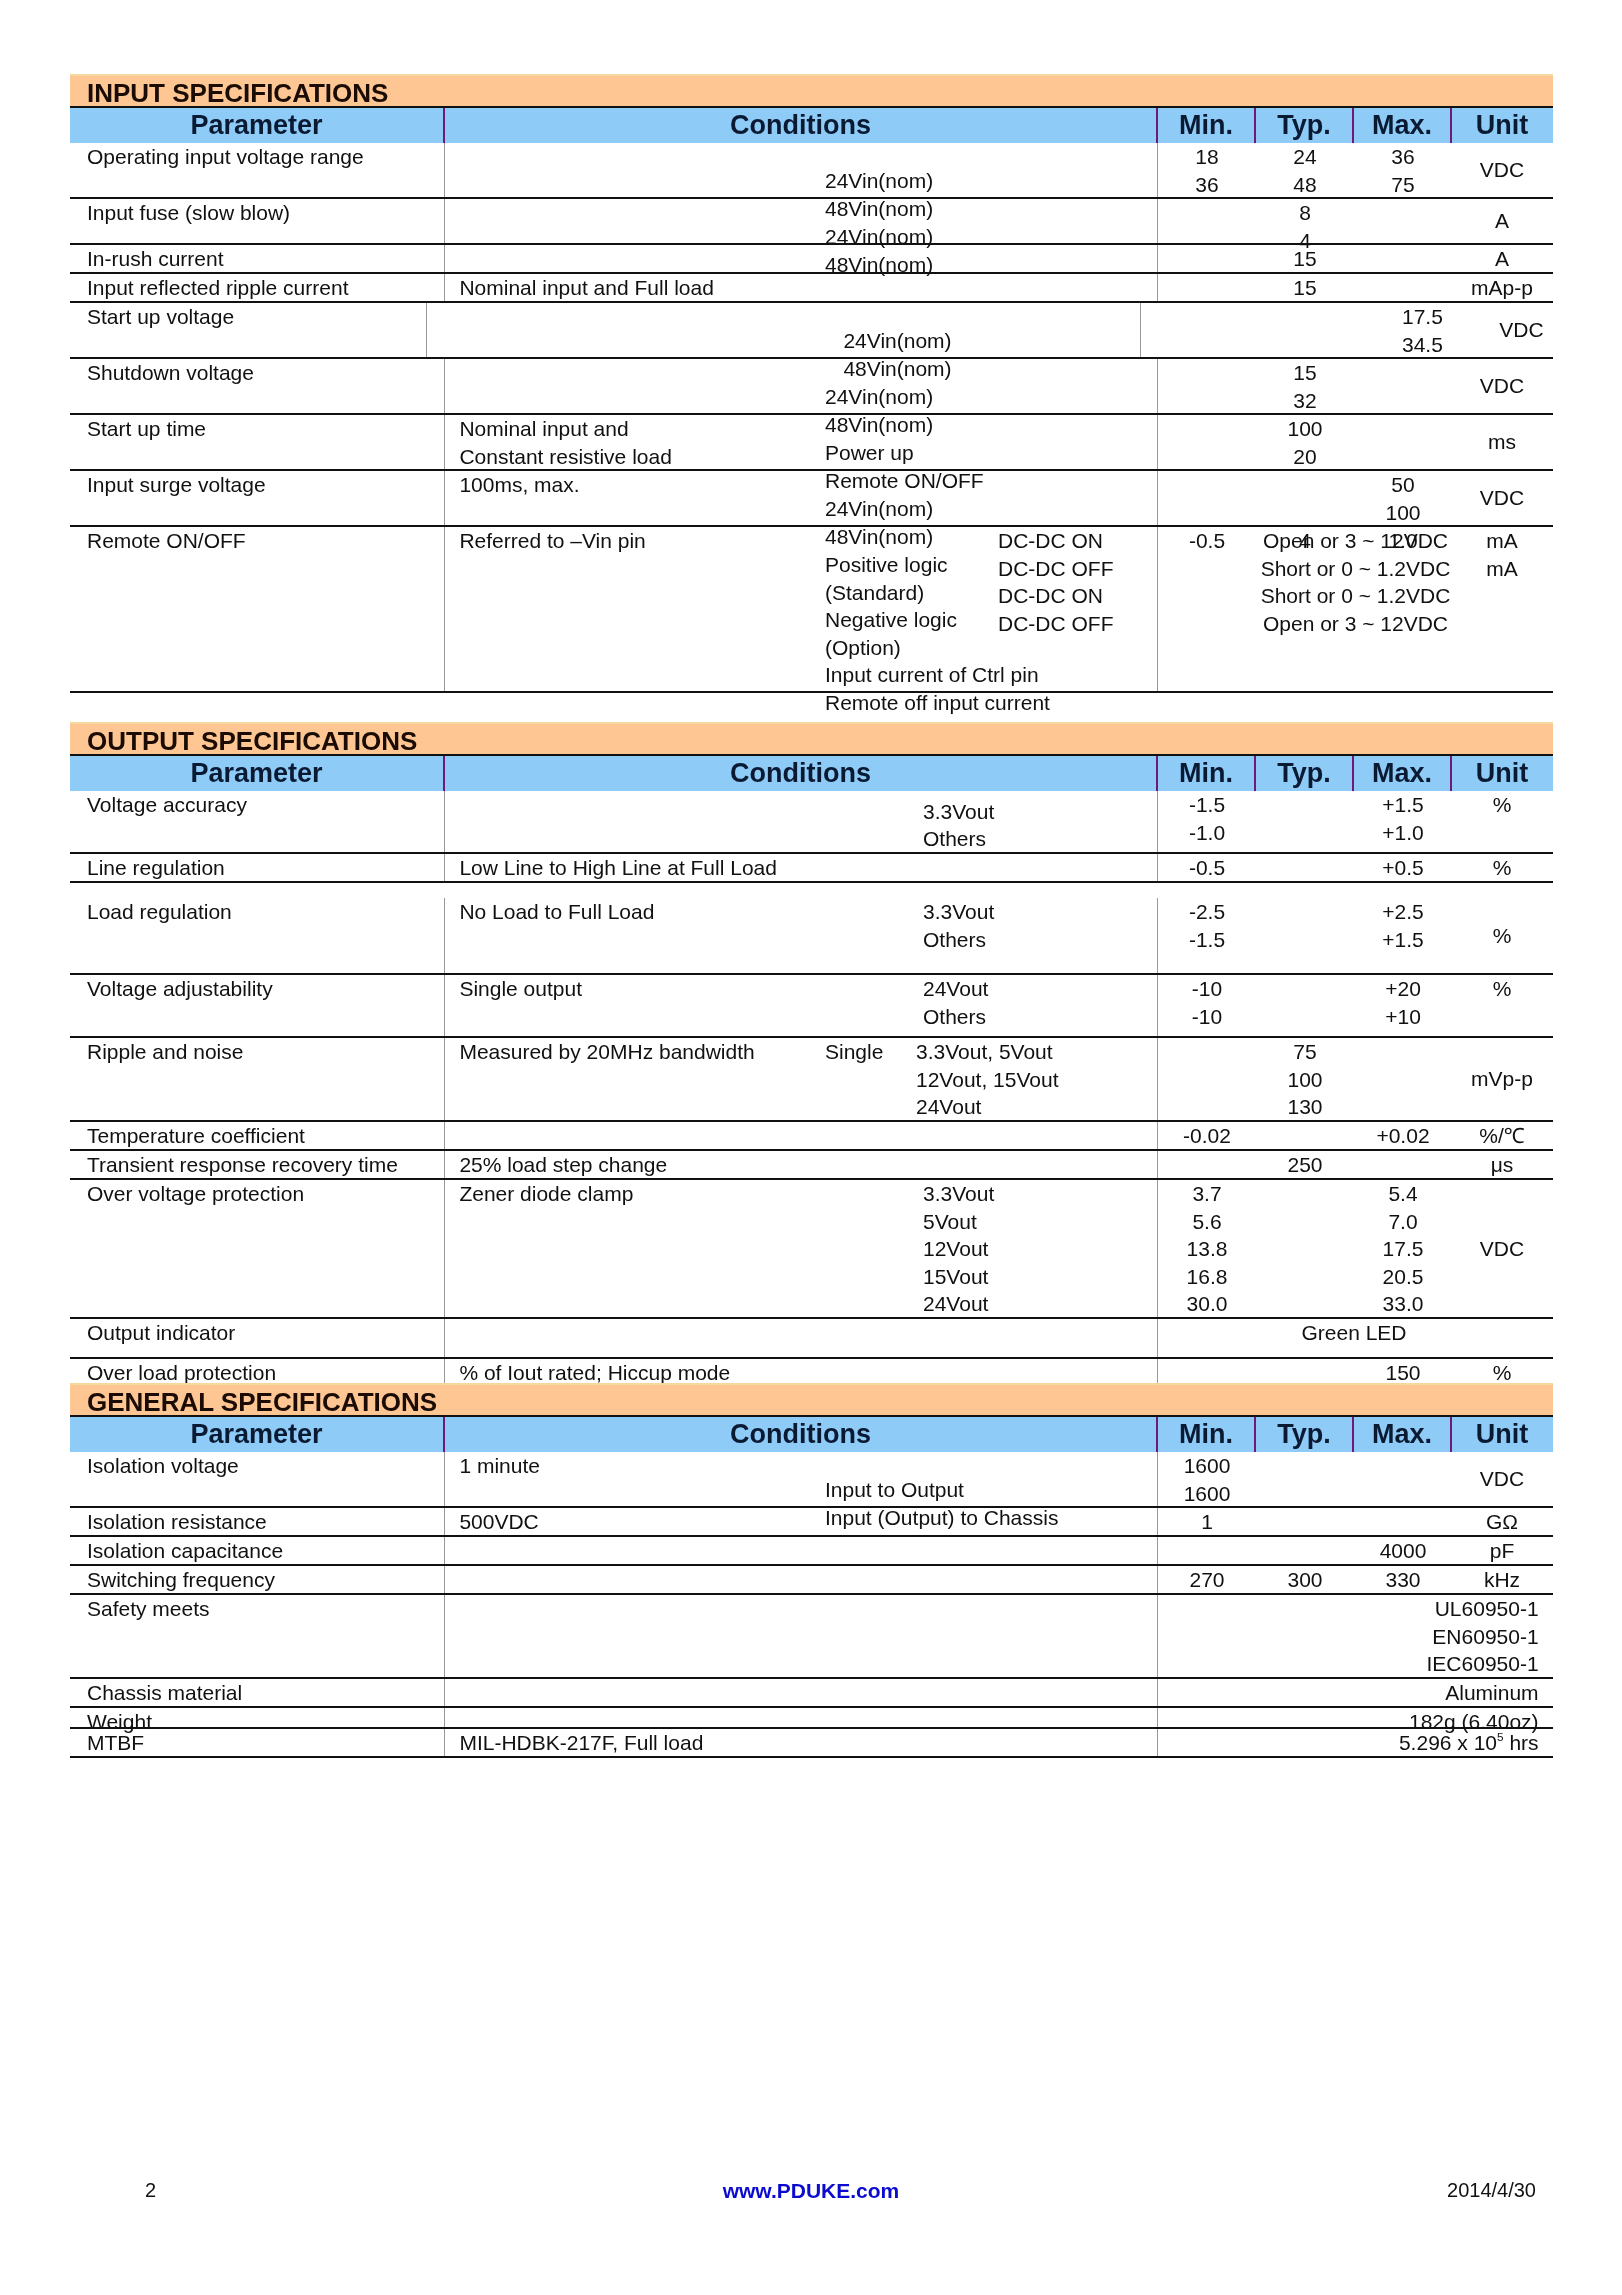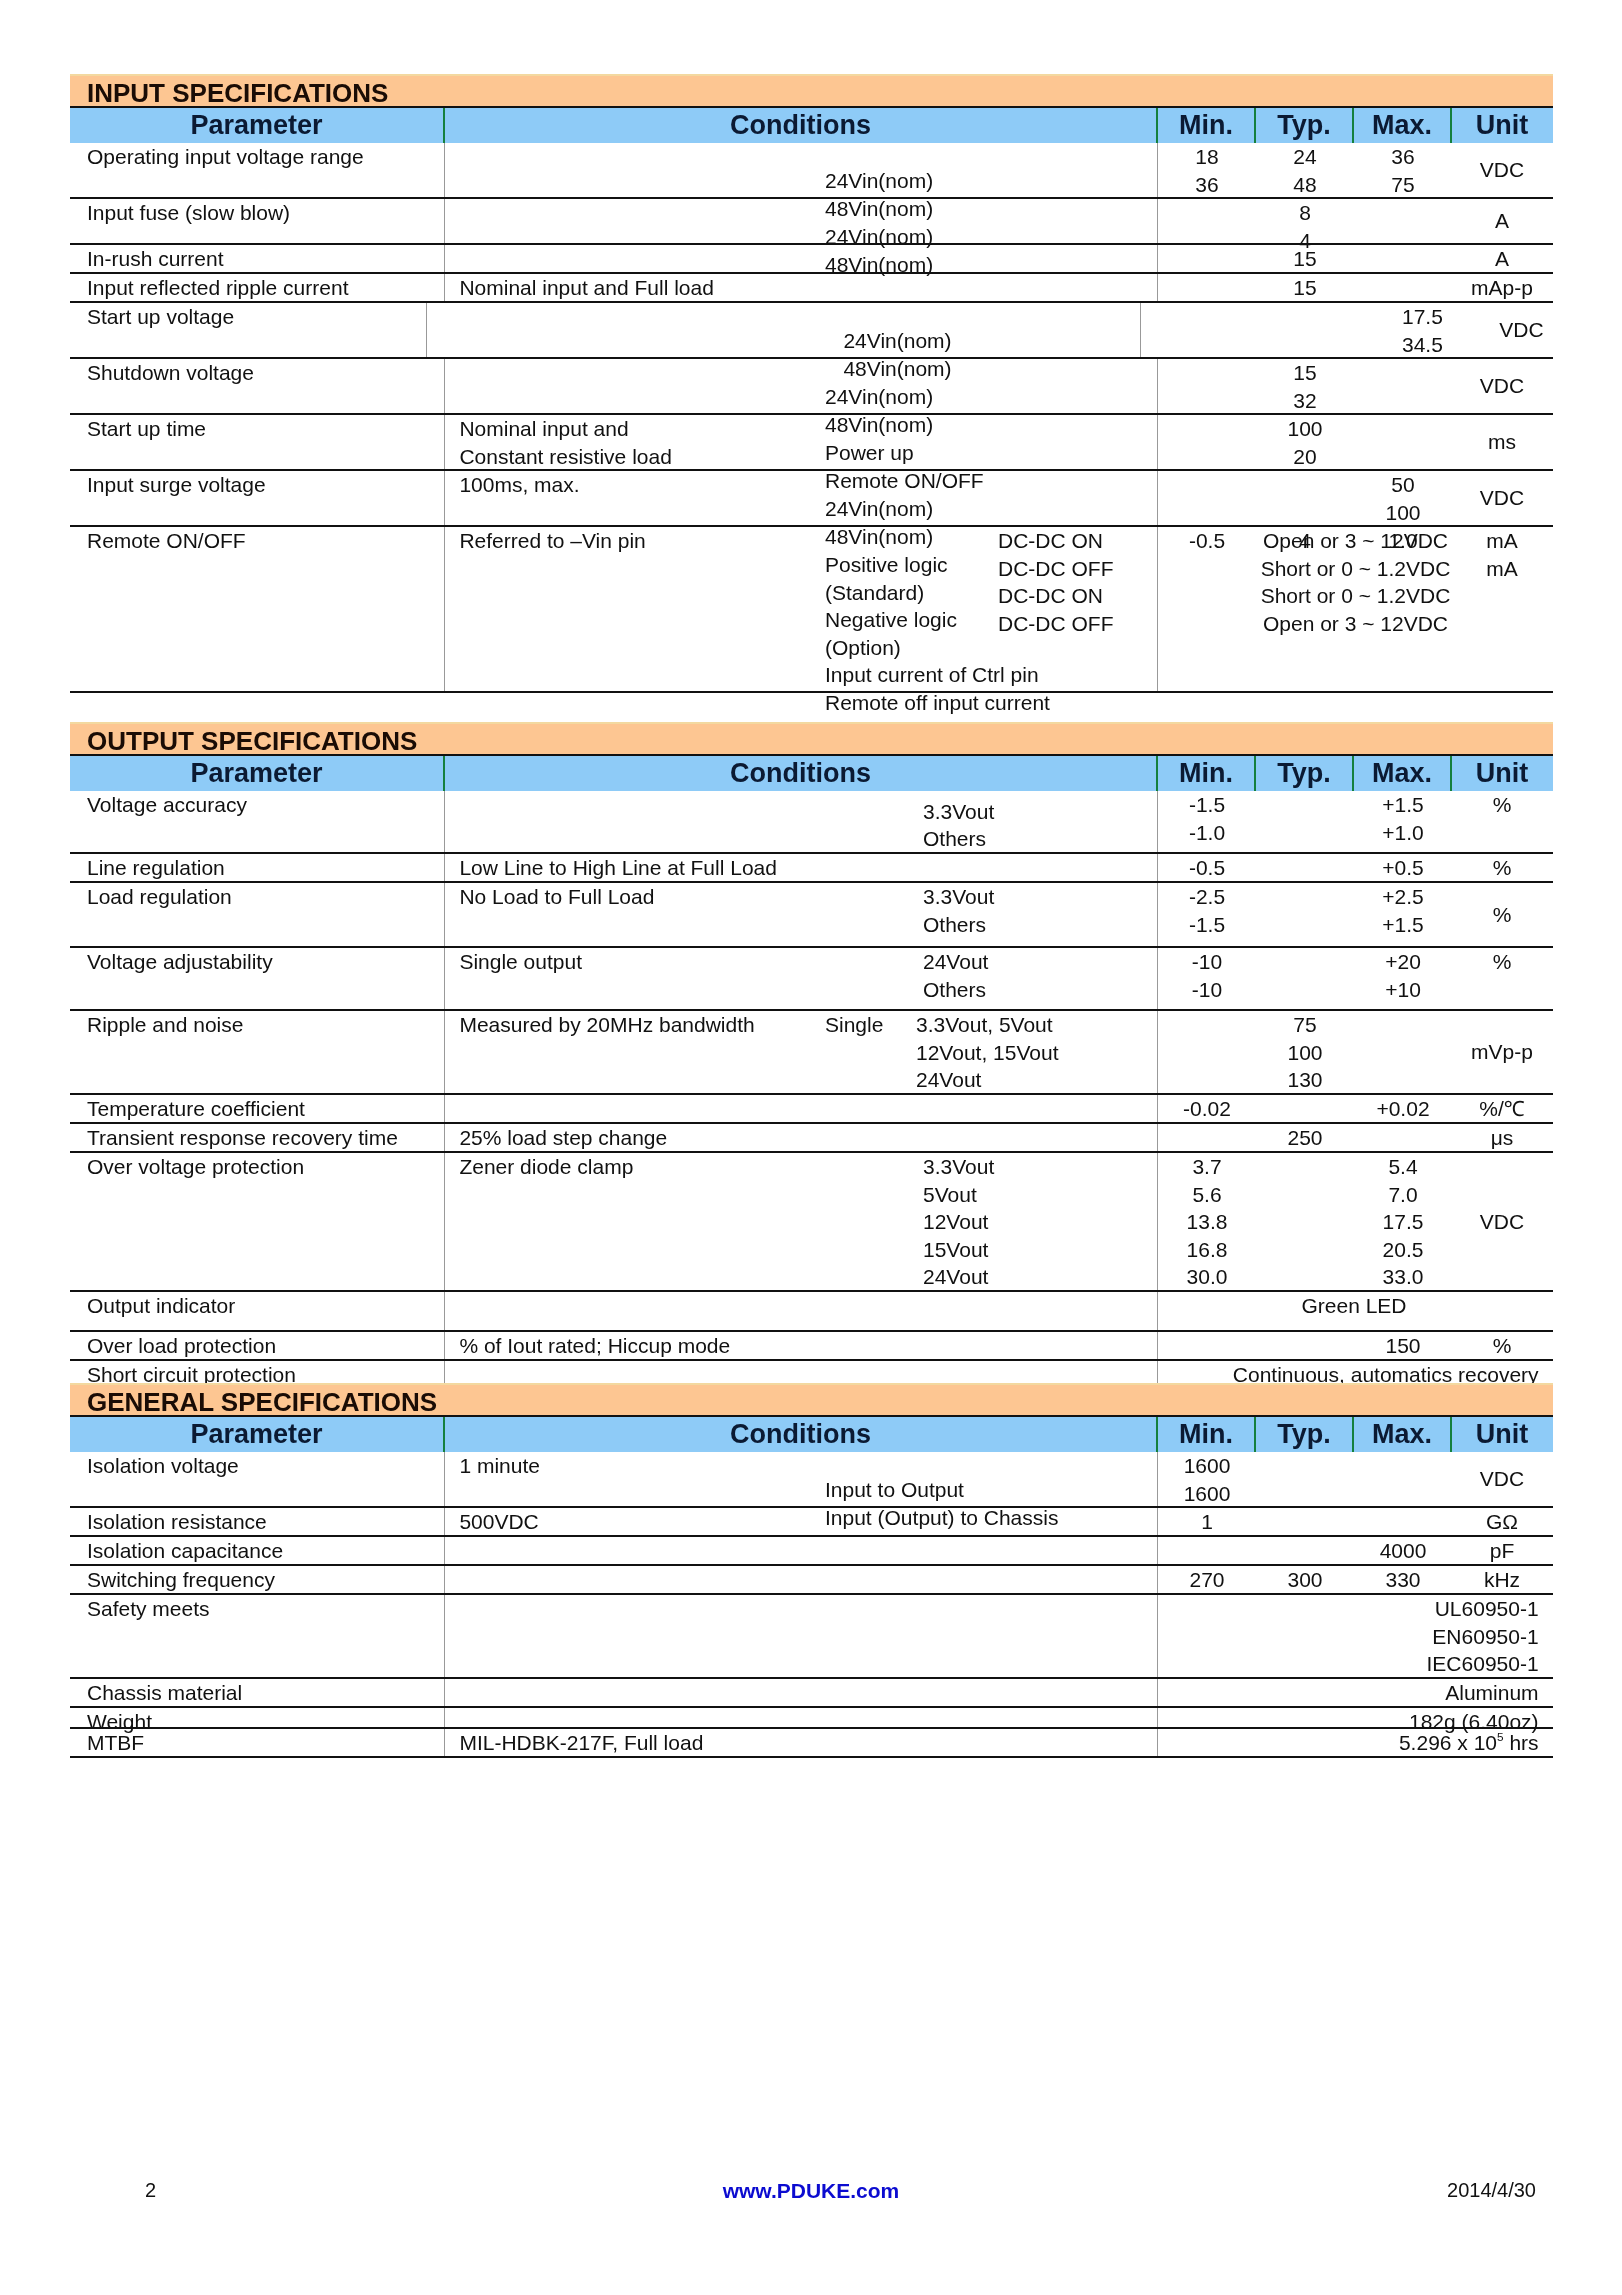--- a/index.html
+++ b/index.html
@@ -16,21 +16,21 @@
     font-weight: bold; font-size: 26px; line-height: 34px;
     padding-left: 17px; color: #1a0c05;
     border-bottom: 2.6px solid #111;
   }
   .col-head {
     display: flex; height: 35px; background: #8ecbf7;
     font-weight: bold; font-size: 27px; color: #0b1a33;
   }
   .col-head > div {
     line-height: 35px; text-align: center; box-sizing: border-box;
-    border-right: 2px solid #15803d;
+    border-right: 2px solid #701a75;
   }
   .col-head > div:last-child { border-right: none; }
   .c-param { width: 375px; }
   .c-cond  { width: 713px; }
   .c-min   { width: 98px; }
   .c-typ   { width: 98px; }
   .c-max   { width: 98px; }
   .c-unit  { width: 100px; }
 
   .row {
@@ -322,21 +322,21 @@
           <div class="cell vals">
             <div class="col vmin">
               <div class="lines">-0.5</div>
             </div>
             <div class="col vmax">
               <div class="lines">+0.5</div>
             </div>
             <div class="col vunit" style="height: 100%;">%</div>
           </div>
         </div>
-        <div class="row" style="height: 65px;">
+        <div class="row" style="height: 77px; margin-top: 15px;">
           <div class="cell p">Load regulation</div>
           <div class="cell cd">
             <div class="a">
               <div class="lines">No Load to Full Load</div>
             </div>
             <div class="b3">
               <div class="lines">3.3Vout</div>
               <div class="lines">Others</div>
             </div>
           </div>

